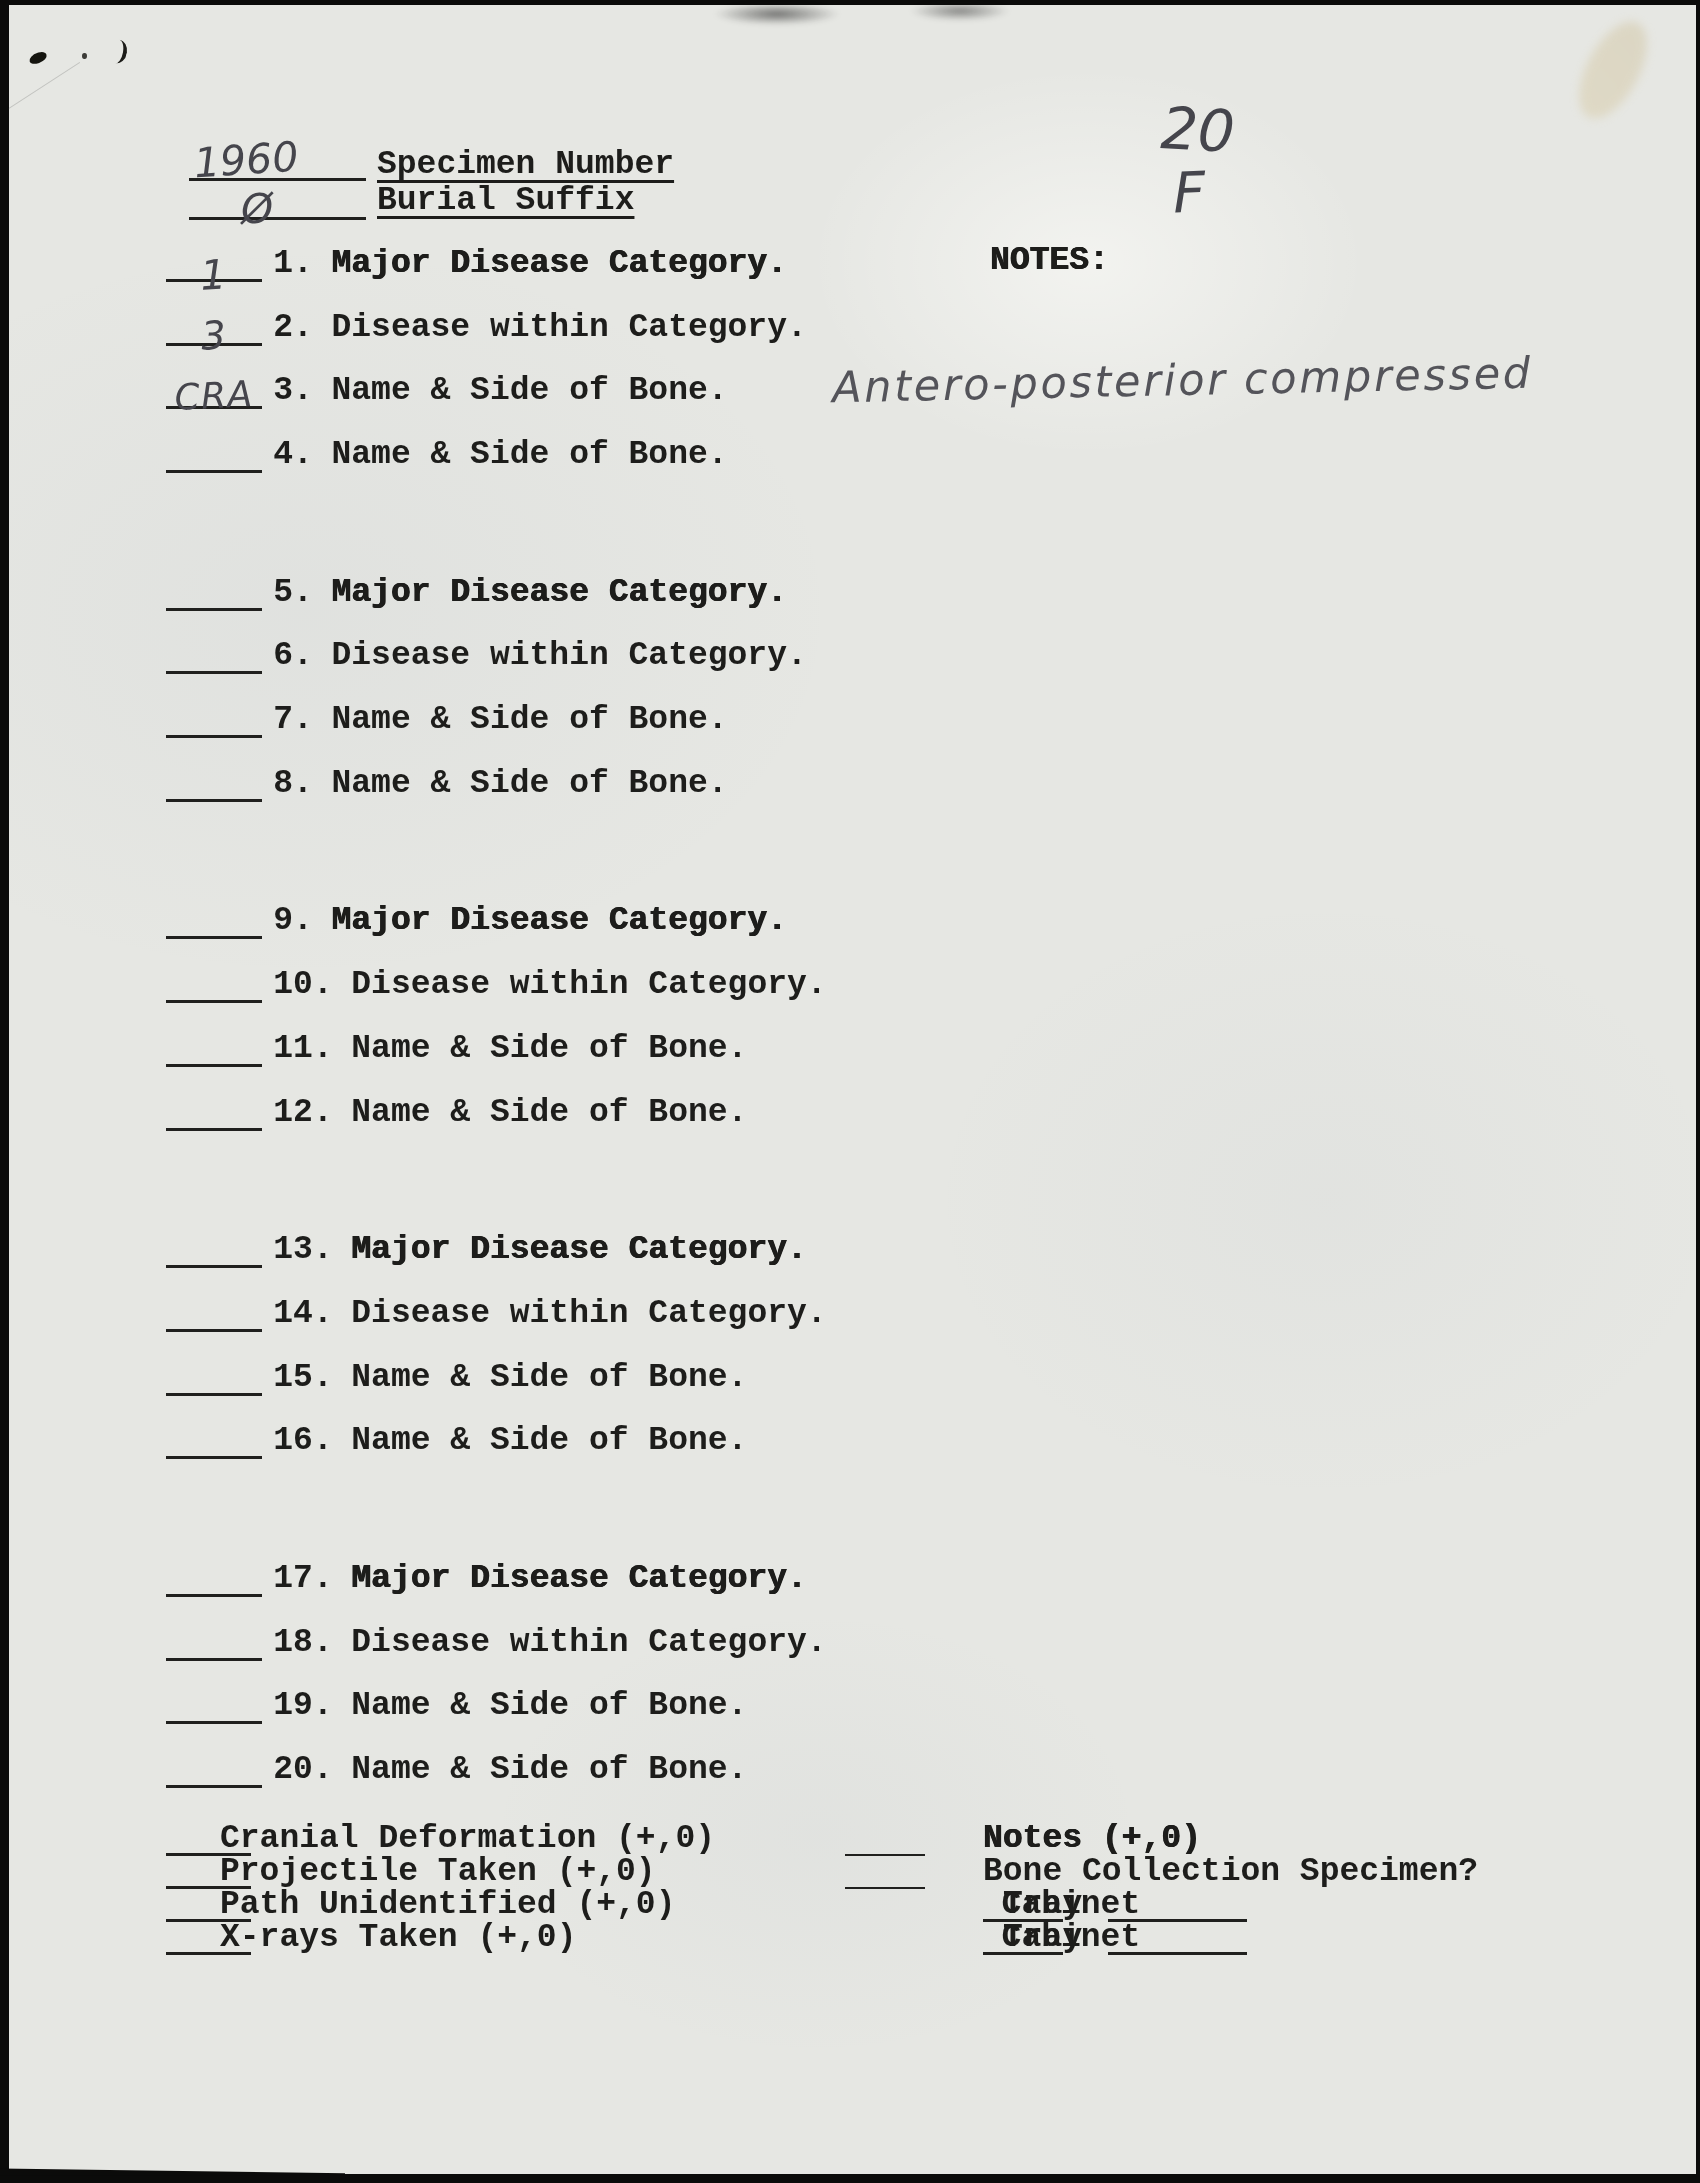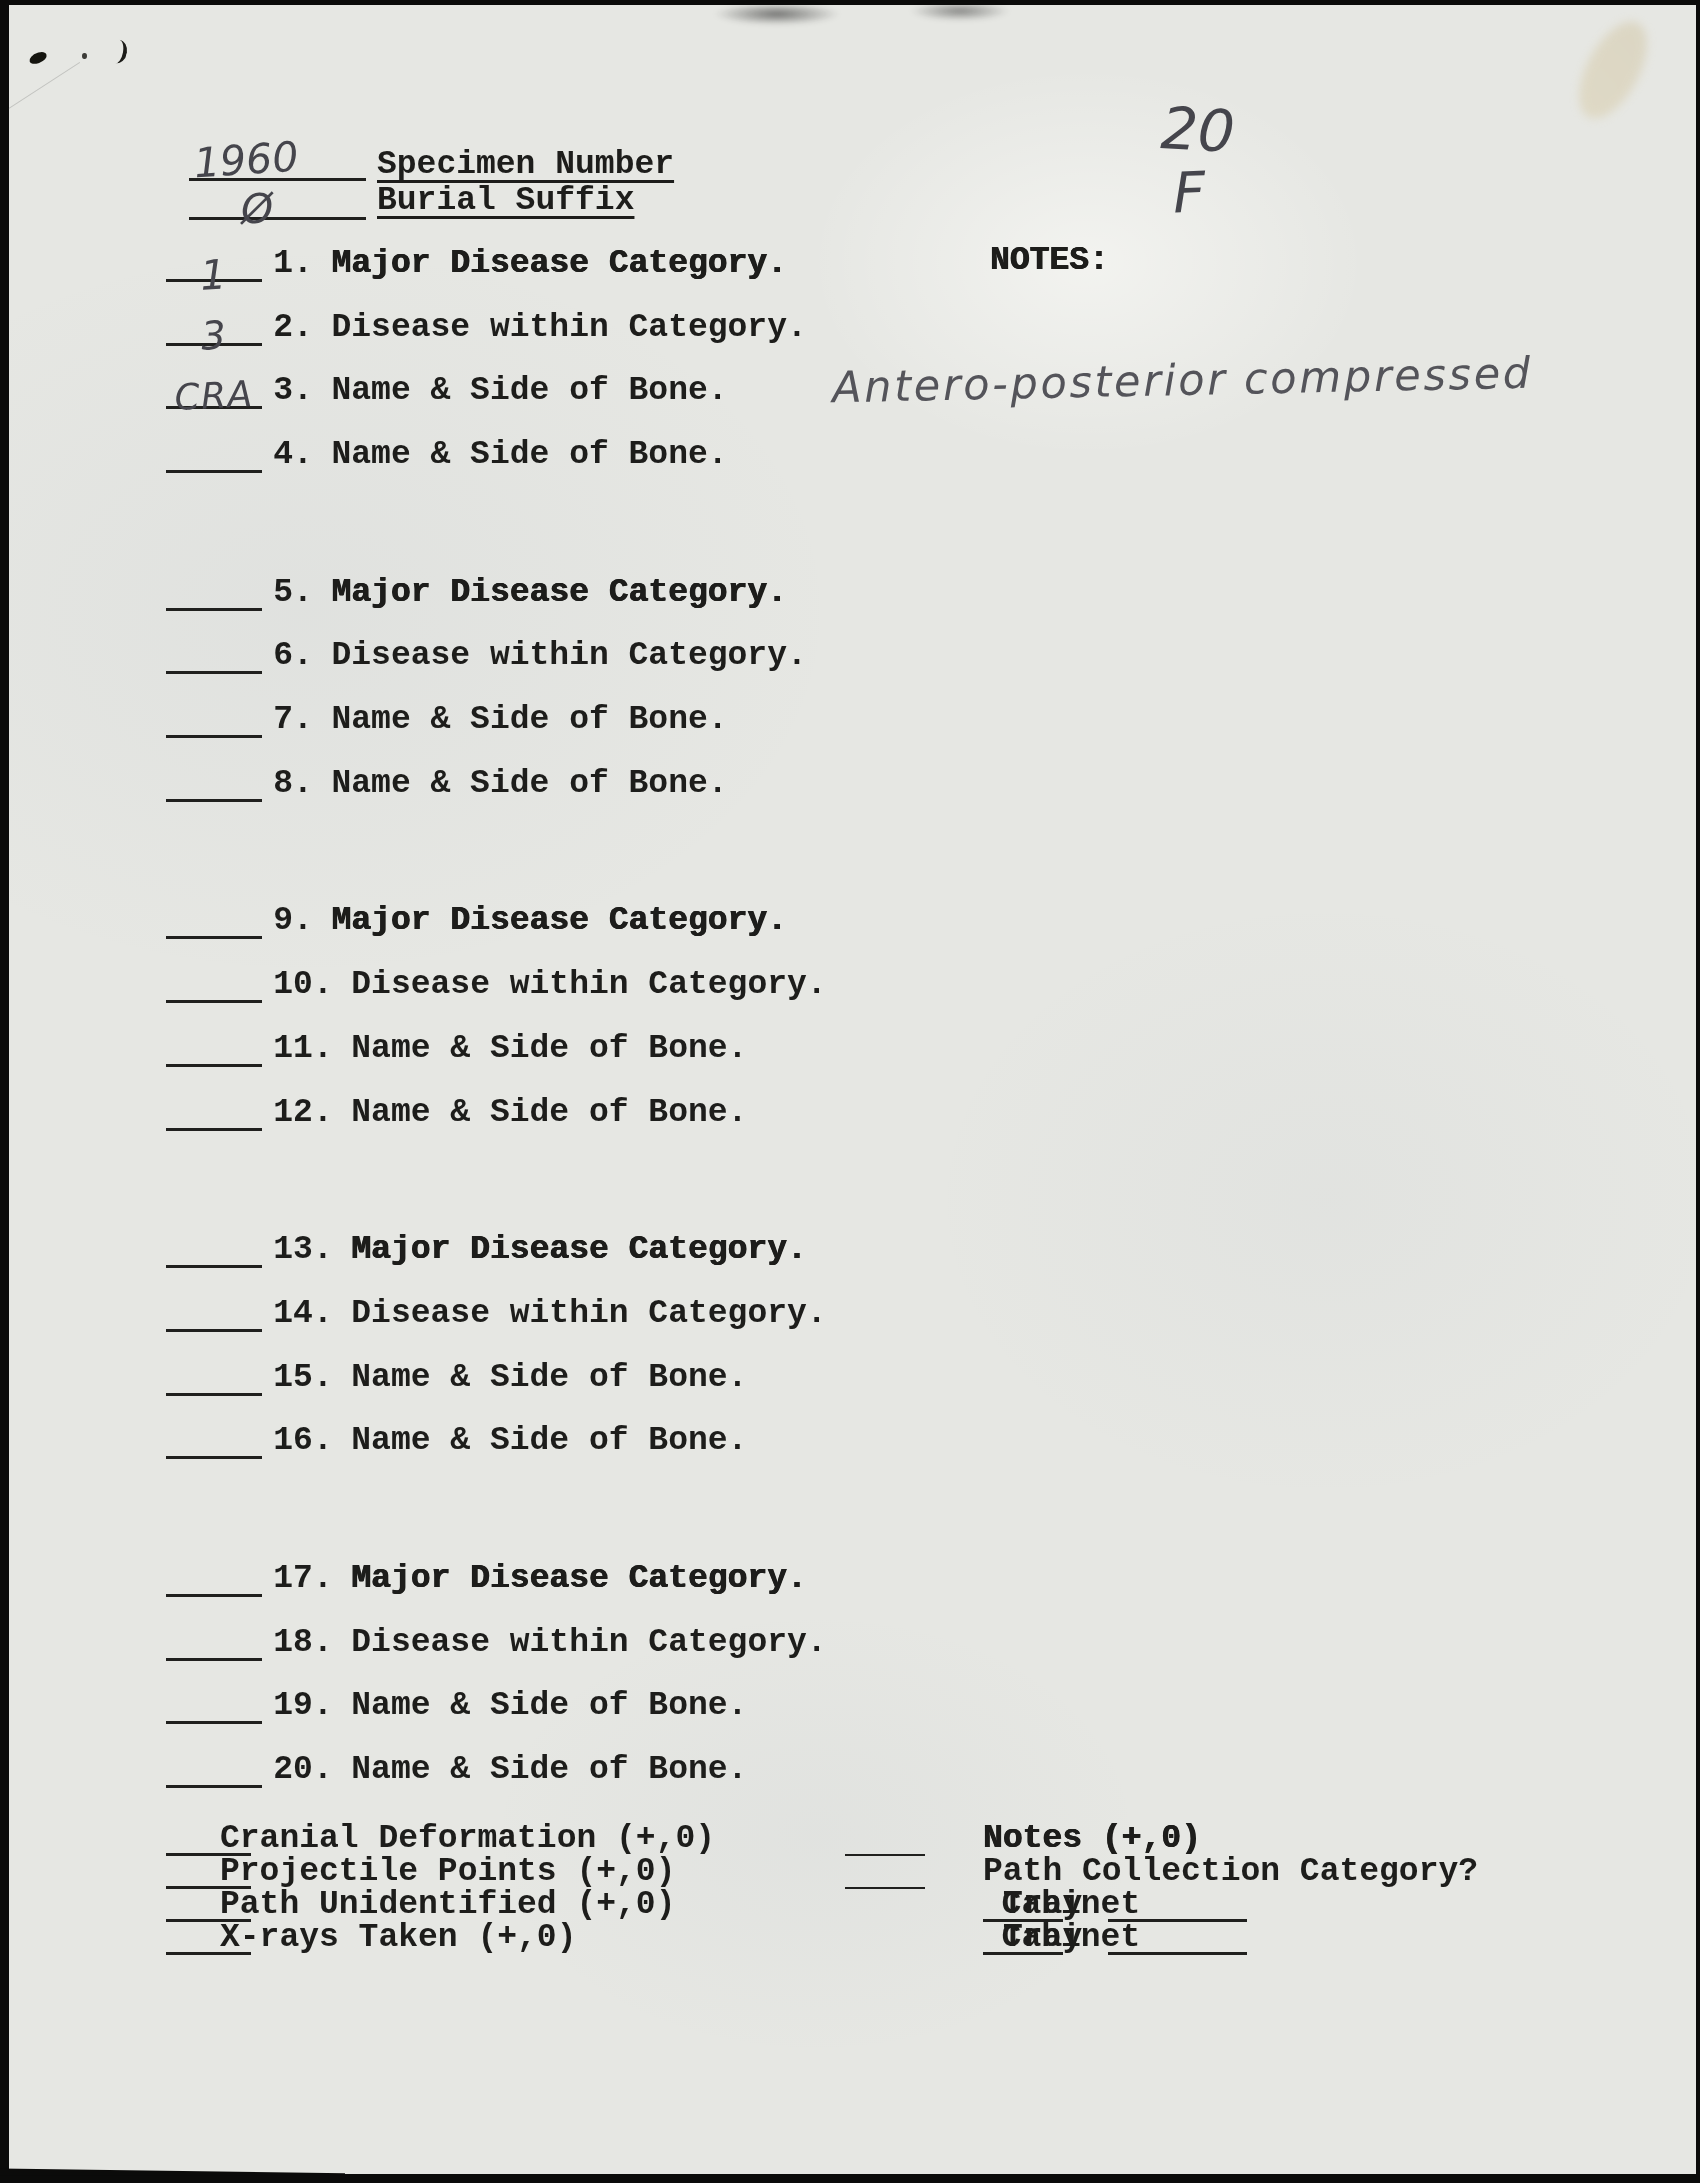--- a/index.html
+++ b/index.html
@@ -186,39 +186,39 @@
       <span class="t t2">20.</span>
       <span class="t t2 lbl">Name &amp; Side of Bone.</span>
     </div>
 
   <div class="frow" style="top:1821px;">
       <span class="blank"></span>
       <span class="t t2 lbl">Cranial Deformation (+,0)</span>
     </div>
   <div class="frow" style="top:1854px;">
       <span class="blank"></span>
-      <span class="t t2 lbl">Projectile Points (+,0)</span>
+      <span class="t t2 lbl">Projectile Taken (+,0)</span>
     </div>
   <div class="frow" style="top:1887px;">
       <span class="blank"></span>
       <span class="t t2 lbl">Path Unidentified (+,0)</span>
     </div>
   <div class="frow" style="top:1920px;">
       <span class="blank"></span>
       <span class="t t2 lbl">X-rays Taken (+,0)</span>
     </div>
 
   <div style="position:absolute;left:845px;top:1822px;width:80px;height:32px;border-bottom:2.7px solid #20201e;"></div>
   <div style="position:absolute;left:845px;top:1855px;width:80px;height:32px;border-bottom:2.7px solid #20201e;"></div>
 
   <div class="rrow" style="top:1821px;">
       <span class="t t2 xb">Notes (+,0)</span>
     </div>
   <div class="rrow" style="top:1854px;">
-      <span class="t t2">Path Collection Category?</span>
+      <span class="t t2">Bone Collection Specimen?</span>
     </div>
   <div class="rrow" style="top:1887px;">
       <span class="blank" style="width:80px;"></span>
       <span class="t t2" style="margin-left:18.6px;">Cabinet</span>
       <span class="blank" style="width:139px;margin-left:45px;"></span>
       <span class="t t2" style="margin-left:20px;">Tray</span>
     </div>
   <div class="rrow" style="top:1920px;">
       <span class="blank" style="width:80px;"></span>
       <span class="t t2" style="margin-left:18.6px;">Cabinet</span>

